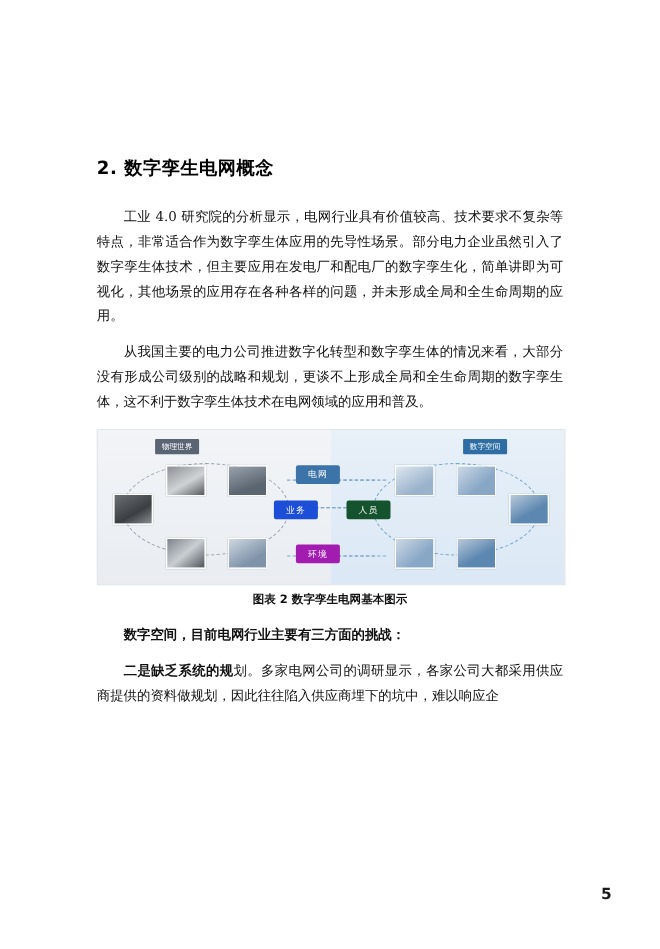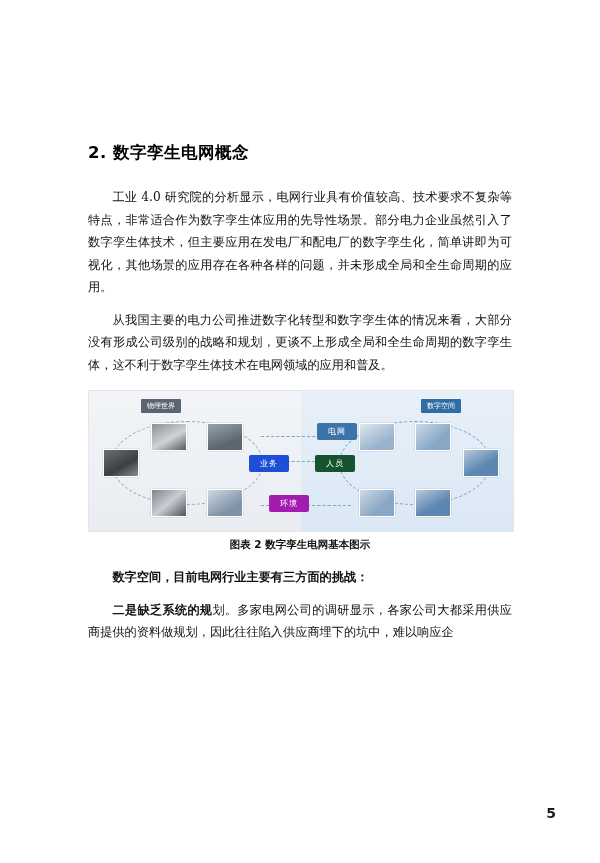--- a/index.html
+++ b/index.html
@@ -141,21 +141,21 @@
   .pill {
     position: absolute;
     font-family: "DejaVu Sans", sans-serif;
     font-size: 8px;
     color: #fff;
     padding: 3px 11px;
     border-radius: 2px;
     z-index: 5;
     letter-spacing: 1px;
   }
-  .pill.blue-dark { background: #3c73a8; margin-left: 48px; }
+  .pill.blue-dark { background: #3c73a8; }
   .pill.green { background: #1d4ed8; }
   .pill.blue-mid { background: #14532d; }
   .pill.teal { background: #a21caf; }
   .dashline {
     position: absolute;
     border-top: 1px dashed #7fa8cc;
     z-index: 2;
   }
   .caption {
     font-family: "DejaVu Sans", sans-serif;

